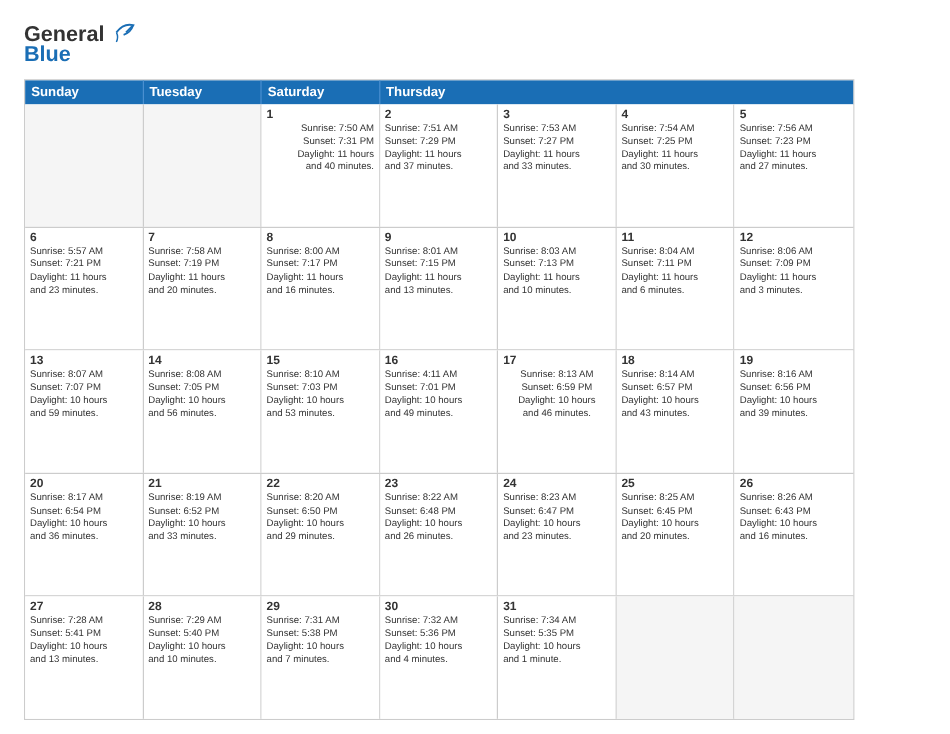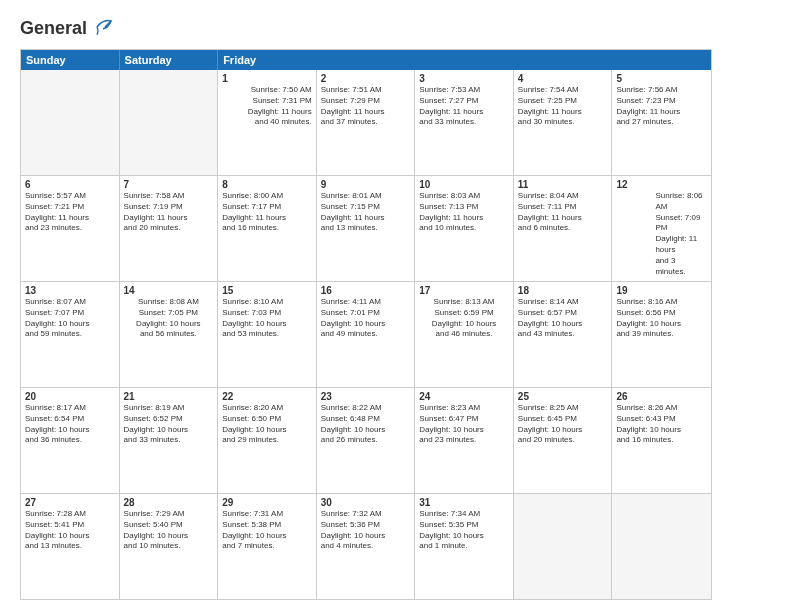--- a/index.html
+++ b/index.html
@@ -104,33 +104,35 @@
     <div class="logo">
       <div>
         <div style="display:flex;align-items:center;">
           <span style="font-size:18px;font-weight:bold;color:#333;">General</span>
           <svg width="24" height="20" viewBox="0 0 24 20" style="margin-left:2px;margin-top:-4px;">
             <path d="M8,10 Q14,2 22,4 Q18,8 16,10 Q20,6 22,4" stroke="#1a6eb5" fill="none" stroke-width="1.5"></path>
             <path d="M22,4 Q20,10 14,12" stroke="#1a6eb5" fill="none" stroke-width="1.5"></path>
             <path d="M8,10 Q10,14 8,18" stroke="#1a6eb5" fill="none" stroke-width="1.2"></path>
           </svg>
         </div>
+        <div style="font-size:18px;font-weight:bold;color:#1a6eb5;margin-top:-4px;">Blue</div>
       </div>
     </div>
     <div class="title-block">
       <div class="month-title"></div>
       <div class="subtitle"></div>
     </div>
   </div>
 
   <div class="calendar">
     <div class="cal-header">
     <div class="cal-header-cell">Sunday</div>
+        <div class="cal-header-cell">Tuesday</div>
         <div class="cal-header-cell">Saturday</div>
-        <div class="cal-header-cell">Friday</div>
+        <div class="cal-header-cell">Thursday</div>
       </div>
     <div class="cal-body">
     <div class="cal-row">
           <div class="cal-cell empty"></div>
           <div class="cal-cell empty"></div>
           <div class="cal-cell">
             <span class="day-num">1</span>
             <div class="cell-text" style="white-space: pre-line; text-align: right;">Sunrise: 7:50 AM
 Sunset: 7:31 PM
 Daylight: 11 hours
@@ -203,37 +205,37 @@
           </div>
           <div class="cal-cell">
             <span class="day-num">11</span>
             <div class="cell-text" style="white-space: pre-line;">Sunrise: 8:04 AM
 Sunset: 7:11 PM
 Daylight: 11 hours
 and 6 minutes.</div>
           </div>
           <div class="cal-cell">
             <span class="day-num">12</span>
-            <div class="cell-text" style="white-space: pre-line; margin-left: 39px;">Sunrise: 8:06 AM
+            <div class="cell-text" style="white-space: pre-line;">Sunrise: 8:06 AM
 Sunset: 7:09 PM
 Daylight: 11 hours
 and 3 minutes.</div>
           </div>
         </div>
         <div class="cal-row">
           <div class="cal-cell">
             <span class="day-num">13</span>
             <div class="cell-text" style="white-space: pre-line;">Sunrise: 8:07 AM
 Sunset: 7:07 PM
 Daylight: 10 hours
 and 59 minutes.</div>
           </div>
           <div class="cal-cell">
             <span class="day-num">14</span>
-            <div class="cell-text" style="white-space: pre-line; text-align: center;">Sunrise: 8:08 AM
+            <div class="cell-text" style="white-space: pre-line;">Sunrise: 8:08 AM
 Sunset: 7:05 PM
 Daylight: 10 hours
 and 56 minutes.</div>
           </div>
           <div class="cal-cell">
             <span class="day-num">15</span>
             <div class="cell-text" style="white-space: pre-line;">Sunrise: 8:10 AM
 Sunset: 7:03 PM
 Daylight: 10 hours
 and 53 minutes.</div>

